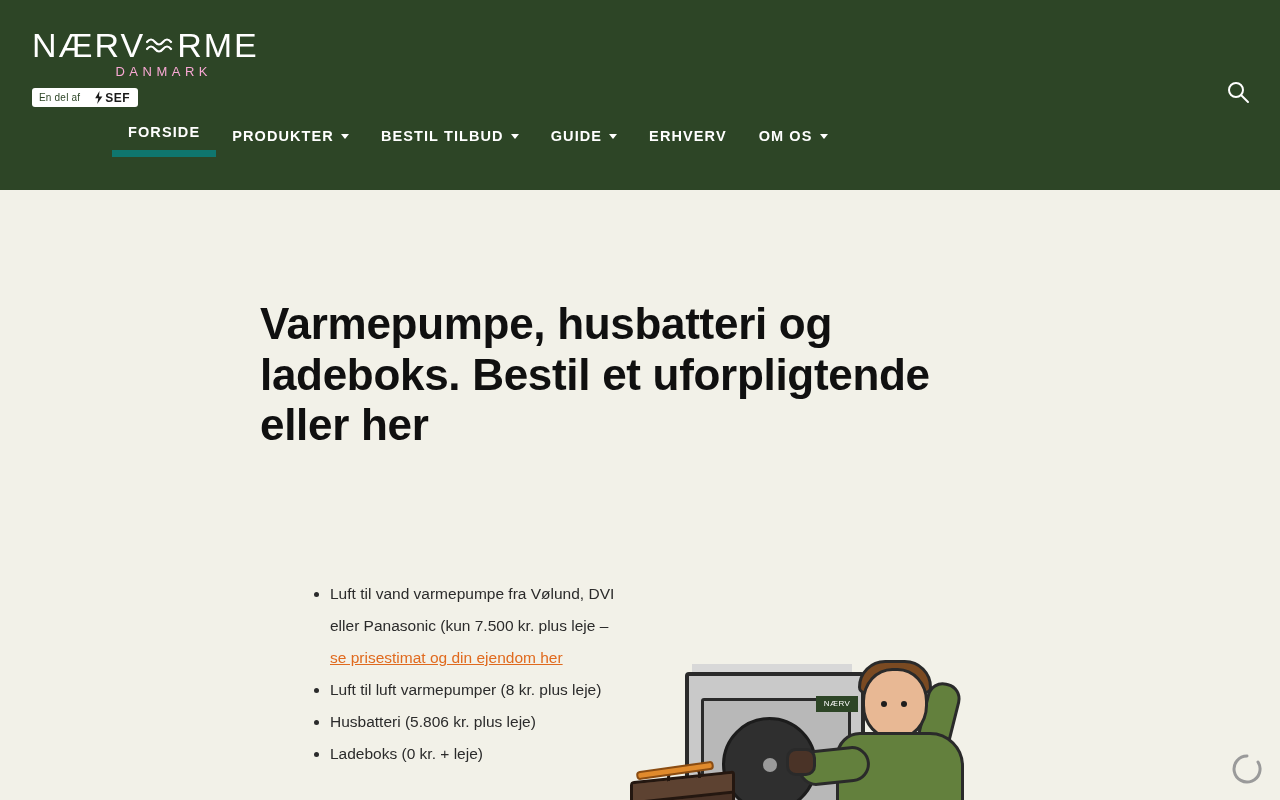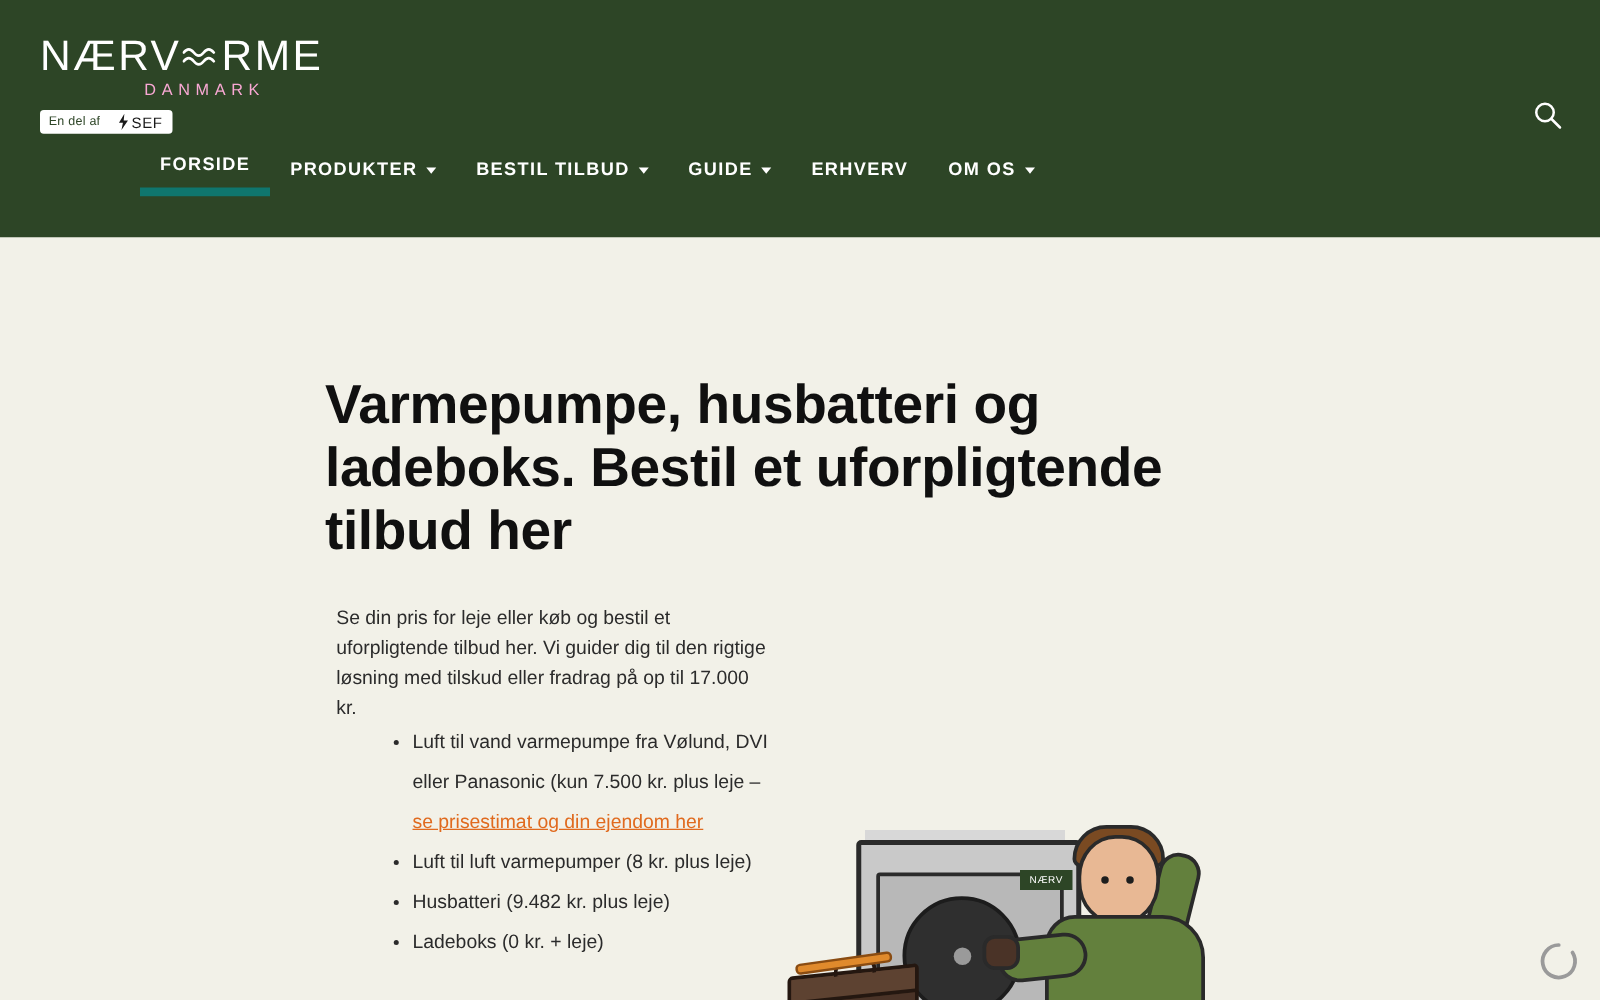--- a/index.html
+++ b/index.html
@@ -68,21 +68,21 @@
   .logo-badge .badge-text {
     font-size: 10px;
     color: #2d4526;
     letter-spacing: 0.2px;
   }
   .logo-badge .sef {
     display: inline-flex;
     align-items: center;
     gap: 2px;
     font-size: 12px;
-    font-weight: normal;
+    font-weight: bold;
     color: #1a1a1a;
     letter-spacing: 0.5px;
   }
   .bolt {
     display: inline-block;
     width: 9px; height: 13px;
     background: #1a1a1a;
     clip-path: polygon(58% 0, 10% 56%, 45% 56%, 32% 100%, 90% 42%, 52% 42%);
   }
 
@@ -379,33 +379,32 @@
     </div>
     <div class="nav-item">
       <span>OM OS</span>
       <span class="caret"></span>
     </div>
   </nav>
 </div>
 
 <div class="main">
 
-  <h1 class="hero-title">Varmepumpe, husbatteri og ladeboks. Bestil et uforpligtende tilbud her</h1>
-
-  <p class="lead">Se din pris for leje eller køb og bestil et uforpligtende tilbud her. Vi guider dig til den rigtige løsning med tilskud eller fradrag på op til 17.000 kr.</p>
+  <h1 class="hero-title">Varmepumpe, husbatteri og ladeboks. Bestil et uforpligtende eller her</h1>
+
 
   <ul class="bullets">
     <li>
       <span>Luft til vand varmepumpe fra Vølund, DVI eller Panasonic (kun 7.500 kr. plus leje – </span><a href="#">se prisestimat og din ejendom her</a>
     </li>
     <li>
       <span>Luft til luft varmepumper (8 kr. plus leje)</span>
     </li>
     <li>
-      <span>Husbatteri (9.482 kr. plus leje)</span>
+      <span>Husbatteri (5.806 kr. plus leje)</span>
     </li>
     <li>
       <span>Ladeboks (0 kr. + leje)</span>
     </li>
   </ul>
 
   <div class="illo">
     <div class="unit-top-label"></div>
     <div class="unit-body">
       <div class="unit-inner">

